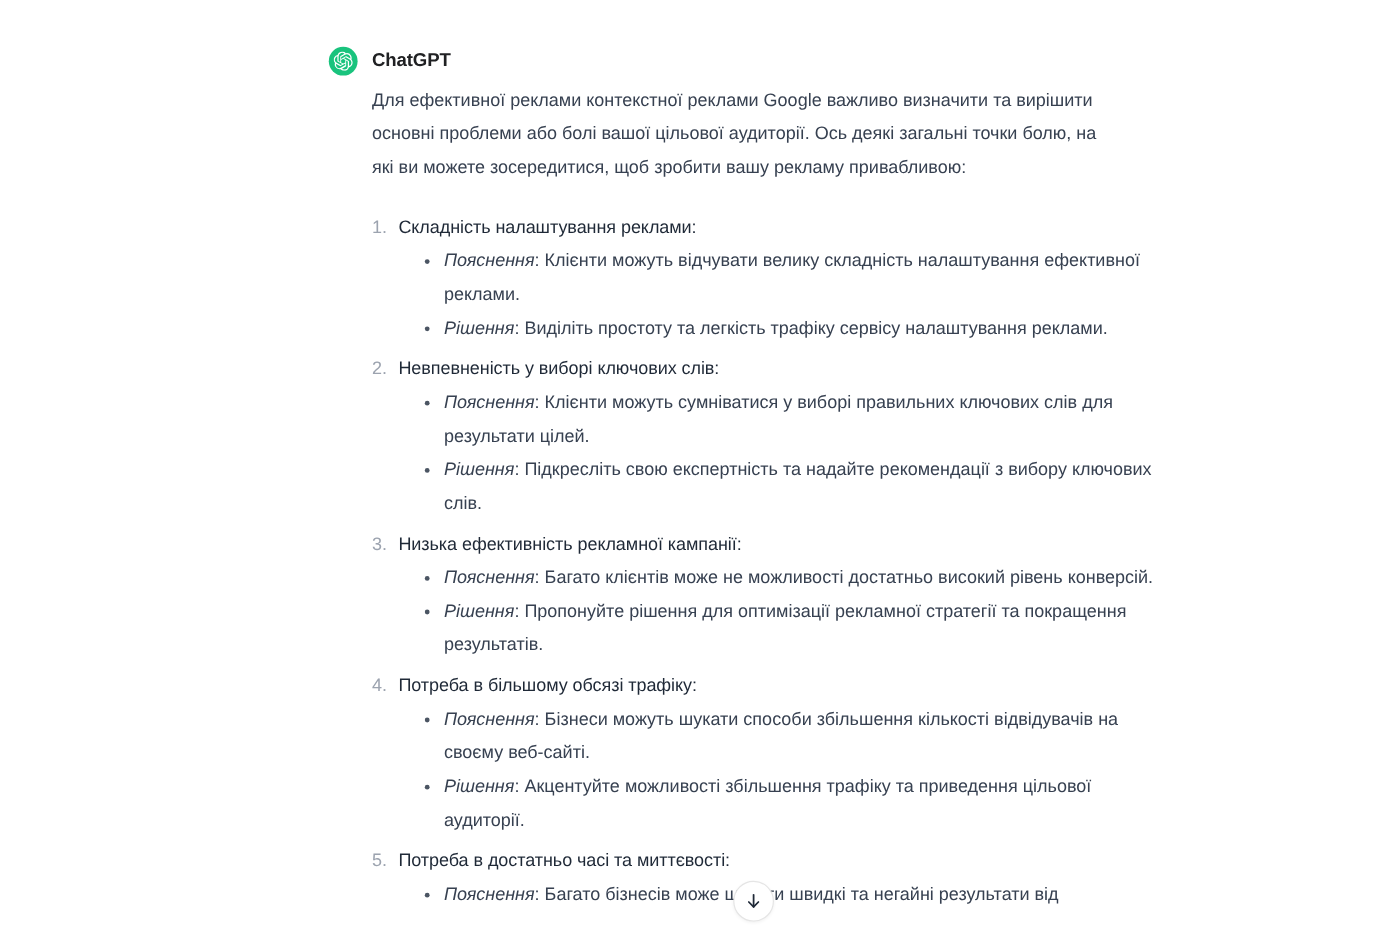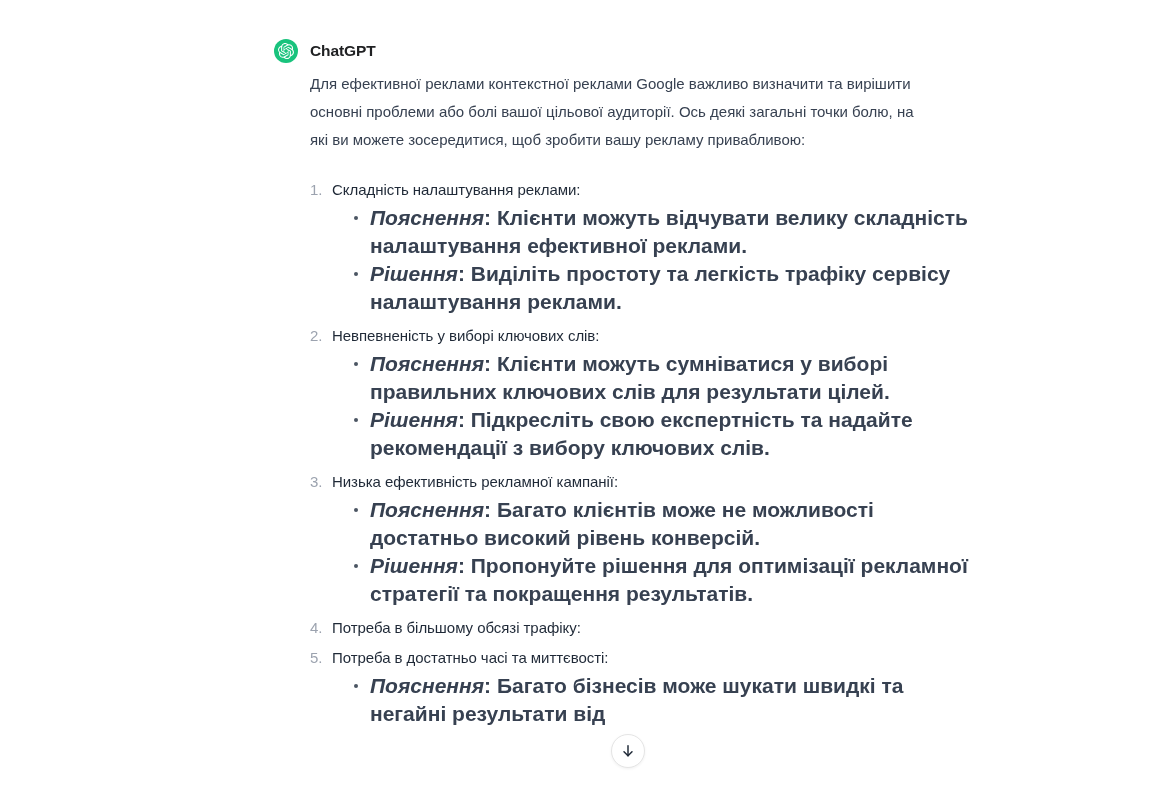--- a/index.html
+++ b/index.html
@@ -105,25 +105,24 @@
   }
 
   ul.sub-list {
     margin: 0 0 6px 0;
     padding: 0 0 0 22px;
     list-style: none;
   }
   ul.sub-list > li.sub-item {
     position: relative;
     padding-left: 16px;
-    font-size: 21px;
+    font-size: 15px;
     line-height: 28px;
     color: #374151;
     width: 600px;
-    font-weight: bold;
   }
   ul.sub-list > li.sub-item::before {
     content: "";
     position: absolute;
     left: 0;
     top: 12px;
     width: 4px;
     height: 4px;
     border-radius: 50%;
     background: #4b5563;
@@ -193,20 +192,24 @@
         <li class="pain-item">
           <span class="item-title">Низька ефективність рекламної кампанії:</span>
           <ul class="sub-list">
             <li class="sub-item"><span class="sub-label">Пояснення</span><span>: Багато клієнтів може не можливості достатньо високий рівень конверсій.</span></li>
             <li class="sub-item"><span class="sub-label">Рішення</span><span>: Пропонуйте рішення для оптимізації рекламної стратегії та покращення результатів.</span></li>
           </ul>
         </li>
 
         <li class="pain-item">
           <span class="item-title">Потреба в більшому обсязі трафіку:</span>
+          <ul class="sub-list">
+            <li class="sub-item"><span class="sub-label">Пояснення</span><span>: Бізнеси можуть шукати способи збільшення кількості відвідувачів на своєму веб-сайті.</span></li>
+            <li class="sub-item"><span class="sub-label">Рішення</span><span>: Акцентуйте можливості збільшення трафіку та приведення цільової аудиторії.</span></li>
+          </ul>
         </li>
 
         <li class="pain-item">
           <span class="item-title">Потреба в достатньо часі та миттєвості:</span>
           <ul class="sub-list">
             <li class="sub-item"><span class="sub-label">Пояснення</span><span>: Багато бізнесів може шукати швидкі та негайні результати від</span></li>
           </ul>
         </li>
 
       </ol>

